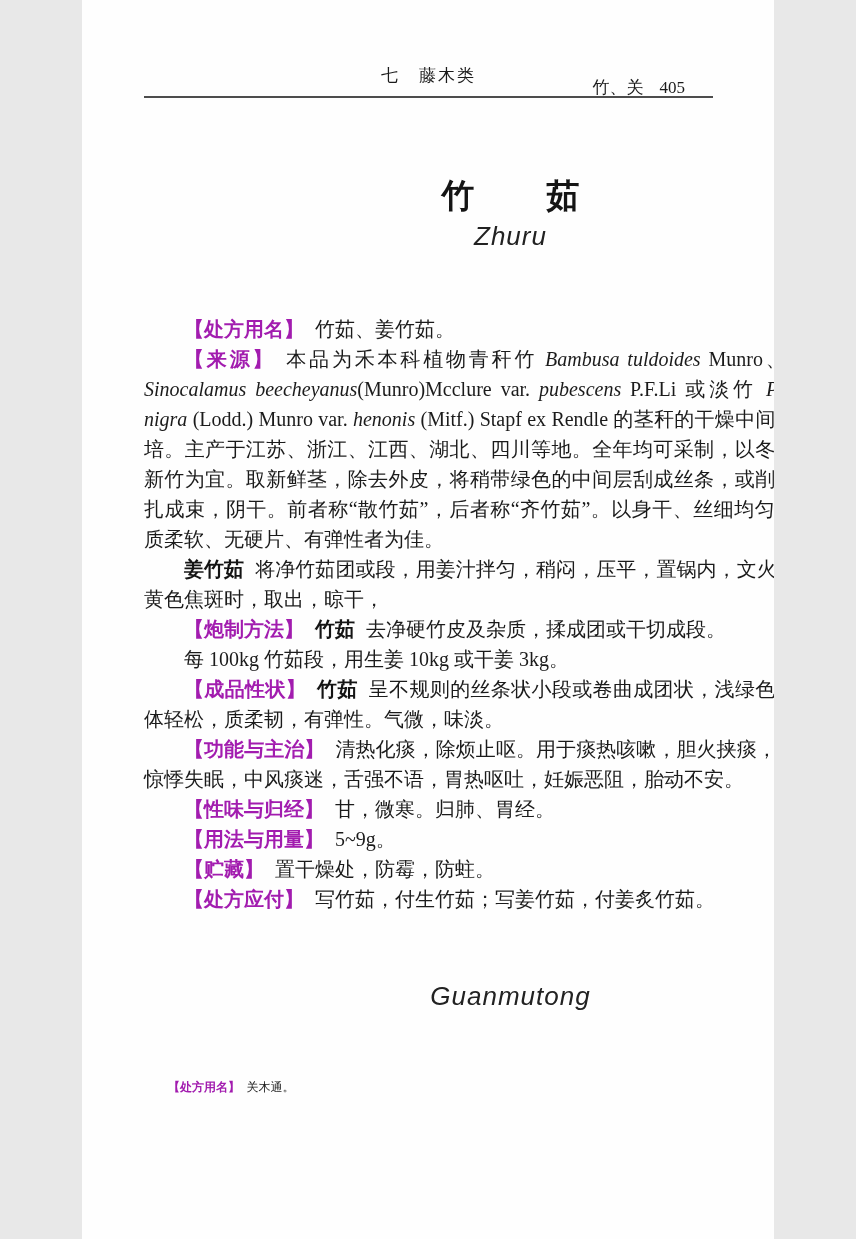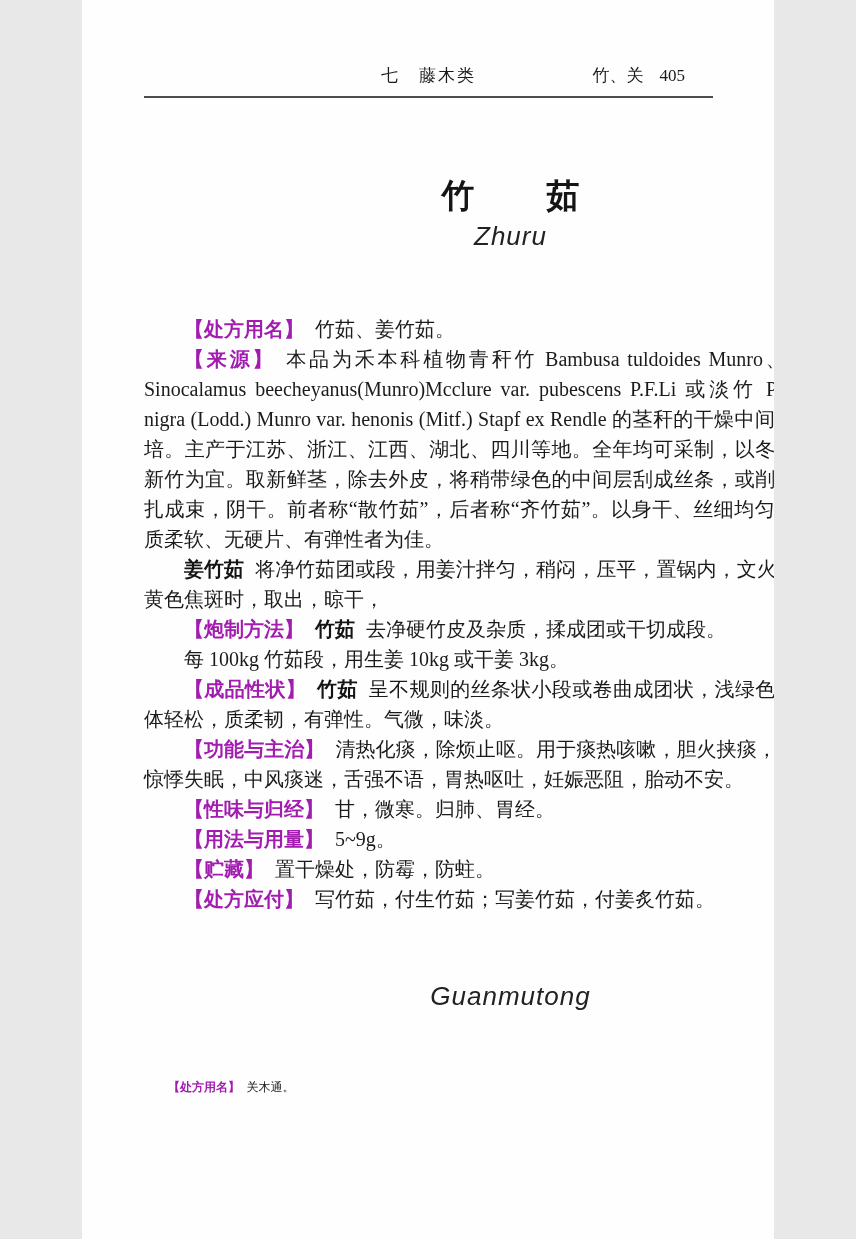--- a/index.html
+++ b/index.html
@@ -4,21 +4,21 @@
 <style>
   html,body{margin:0;padding:0;background:#e8e8e8;}
   .page{
     width:692px;height:1239px;background:#fefefe;position:relative;
     margin:0 auto;overflow:hidden;color:#1b1b1b;
     font-family:"Liberation Serif","DejaVu Serif",serif;
   }
   .header{position:absolute;top:64px;left:62px;right:61px;height:24px;
     font-size:17px;font-family:"Liberation Serif","DejaVu Serif",serif;}
   .header-center{position:absolute;left:0;right:0;text-align:center;letter-spacing:2px;}
-  .header-right{position:absolute;right:28px;top:0;}
+  .header-right{position:absolute;right:28px;top:12px;}
   .pgnum{margin-left:16px;font-family:"Liberation Serif","DejaVu Serif",serif;}
   .rule{position:absolute;top:96px;left:62px;right:61px;border-top:2px solid #4d4d4d;}
   .content{position:absolute;top:176px;left:62px;width:733px;}
   .title{
     text-align:center;font-size:33px;font-weight:bold;line-height:40px;
     font-family:"Liberation Sans","DejaVu Sans",sans-serif;color:#151515;
   }
   .title-wide{letter-spacing:72px;padding-left:72px;}
   .title-med{letter-spacing:32px;padding-left:32px;}
   .pinyin{
@@ -29,21 +29,21 @@
   .body{margin-top:62px;font-size:20px;line-height:30px;text-align:justify;}
   .body p{margin:0;text-indent:2em;}
   .lbl{
     font-weight:bold;margin-right:0.55em;
     font-family:"Liberation Sans","DejaVu Sans",sans-serif;color:#a21caf;
   }
   .sub{
     font-weight:bold;margin-right:0.55em;
     font-family:"Liberation Sans","DejaVu Sans",sans-serif;color:#141414;
   }
-  .lat{}
+  .lat{font-style:italic;}
   .entry2{margin-top:66px;}
   .entry2 .body2{margin-top:60px;font-size:12px;line-height:30px;text-align:justify;}
   .entry2 .body2 p{margin:0;text-indent:2em;}
 </style>
 </head>
 <body>
 
 <div class="page">
 
   <div class="header">

